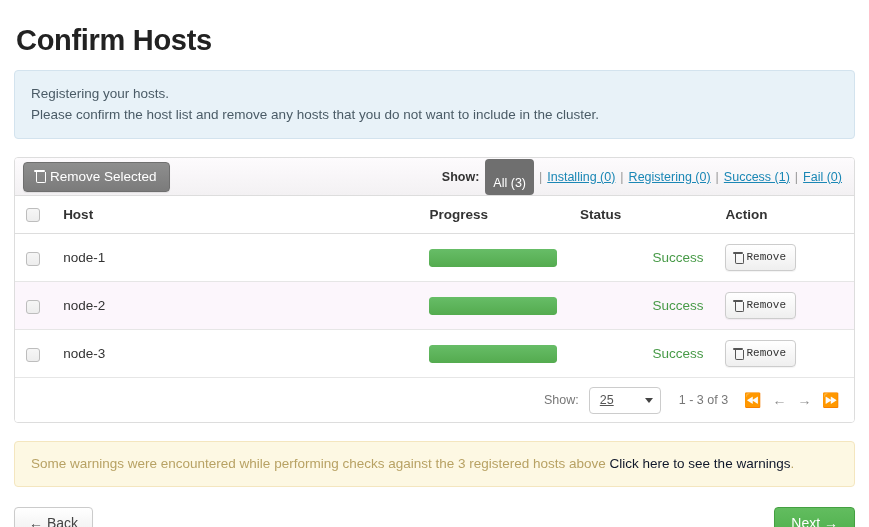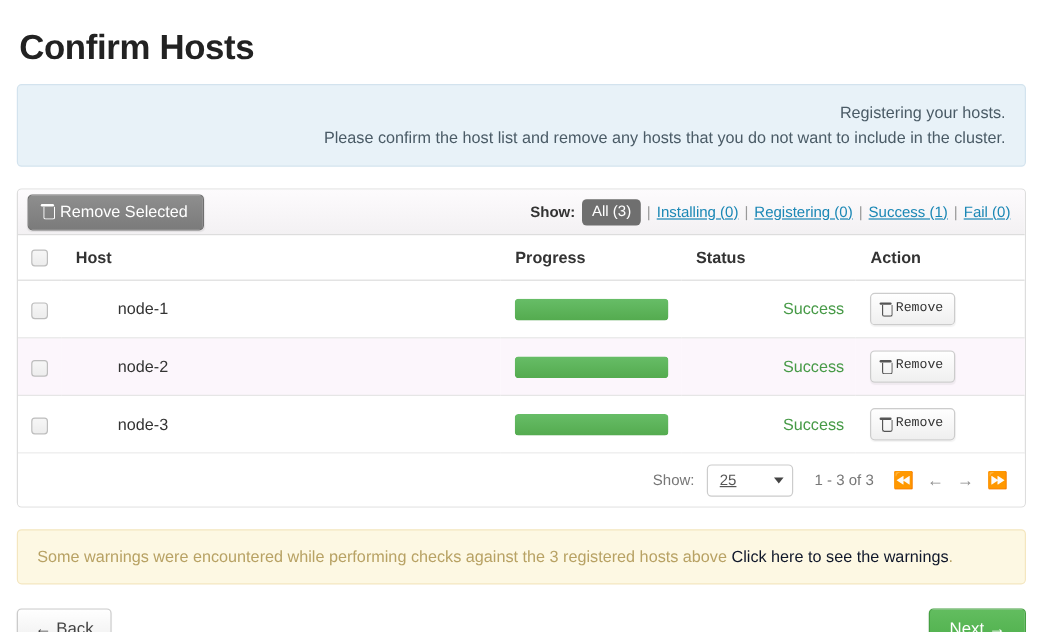--- a/index.html
+++ b/index.html
@@ -33,21 +33,20 @@
   
   .alert-info {
     background: #e8f2f8;
     border: 1px solid #d3e3ee;
     border-radius: 4px;
     padding: 12px 16px 13px 16px;
     color: #4a5b66;
     font-size: 13.5px;
     line-height: 21px;
     margin-top: 4px;
-    text-align: right;
   }
   .alert-info div { white-space: nowrap; }
   
   .table-panel {
     margin-top: 18px;
     border: 1px solid #dddddd;
     border-radius: 4px;
     background: #ffffff;
     overflow: hidden;
   }
@@ -113,21 +112,21 @@
   .show-label {
     font-weight: bold;
     color: #333333;
     margin-right: 6px;
     font-size: 12.5px;
   }
   .filter-active {
     background: #6f6f6f;
     color: #ffffff;
     border-radius: 4px;
-    padding: 3px 8px 4px 8px;
+    padding: 17px 8px 4px 8px;
     font-size: 12.5px;
     cursor: pointer;
     line-height: 15px;
   }
   .sep { color: #999999; padding: 0 5px; }
   .filter-link {
     color: #1a87b5;
     text-decoration: underline;
     cursor: pointer;
     font-size: 12.5px;
@@ -162,21 +161,21 @@
   .col-action{ width: 140px; }
   .cbx {
     width: 14px; height: 14px;
     border: 1px solid #bdbdbd;
     border-radius: 3px;
     background: linear-gradient(to bottom,#f6f6f6,#ededed);
     display: inline-block;
     cursor: pointer;
     vertical-align: middle;
   }
-  .host-name { color: #333333; font-size: 13.5px; margin-left: 35px; }
+  .host-name { color: #333333; font-size: 13.5px; }
   .progress-track {
     width: 128px;
     height: 18px;
     background: #f5f5f5;
     border-radius: 3px;
     overflow: hidden;
   }
   .progress-bar {
     height: 100%;
     background: linear-gradient(to bottom, #67bd67 0%, #54ab4f 100%);

